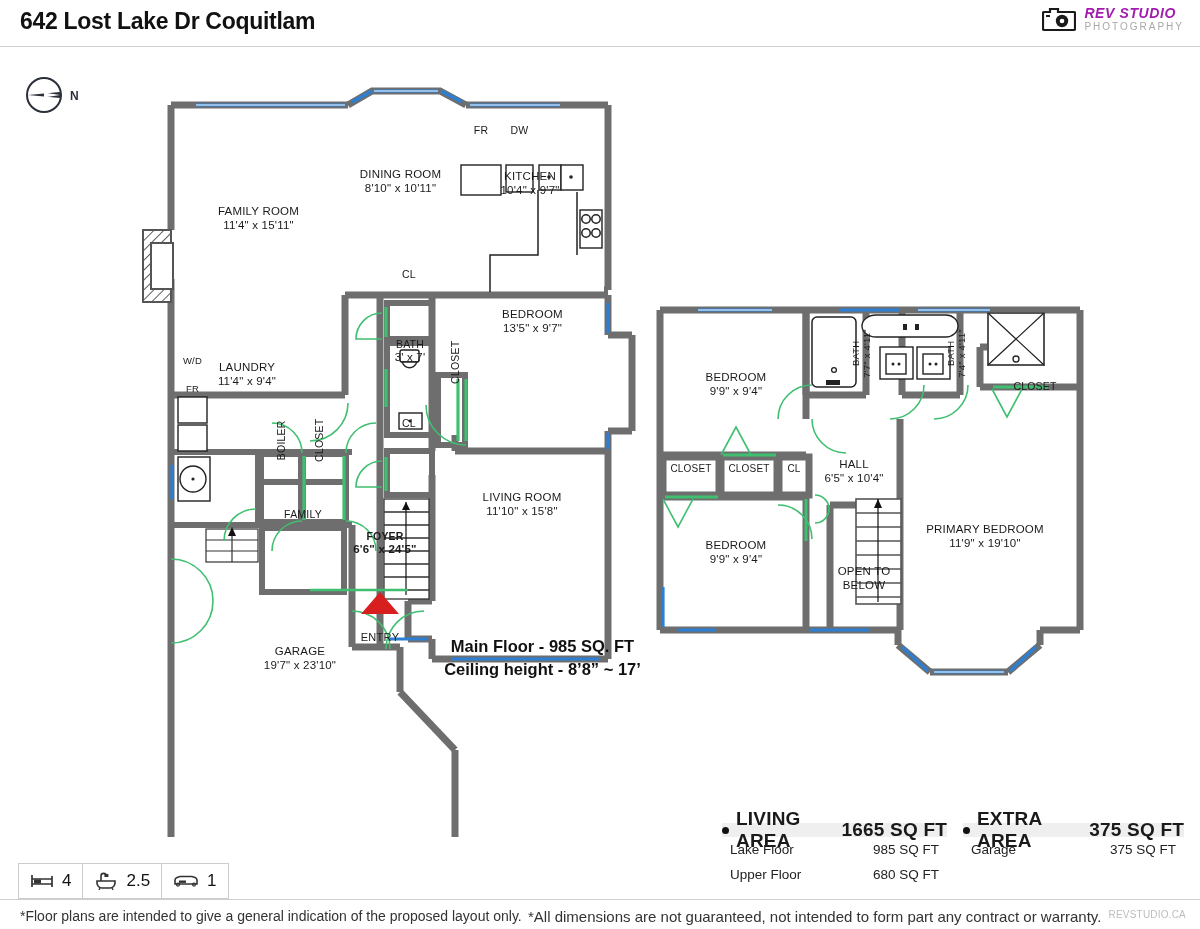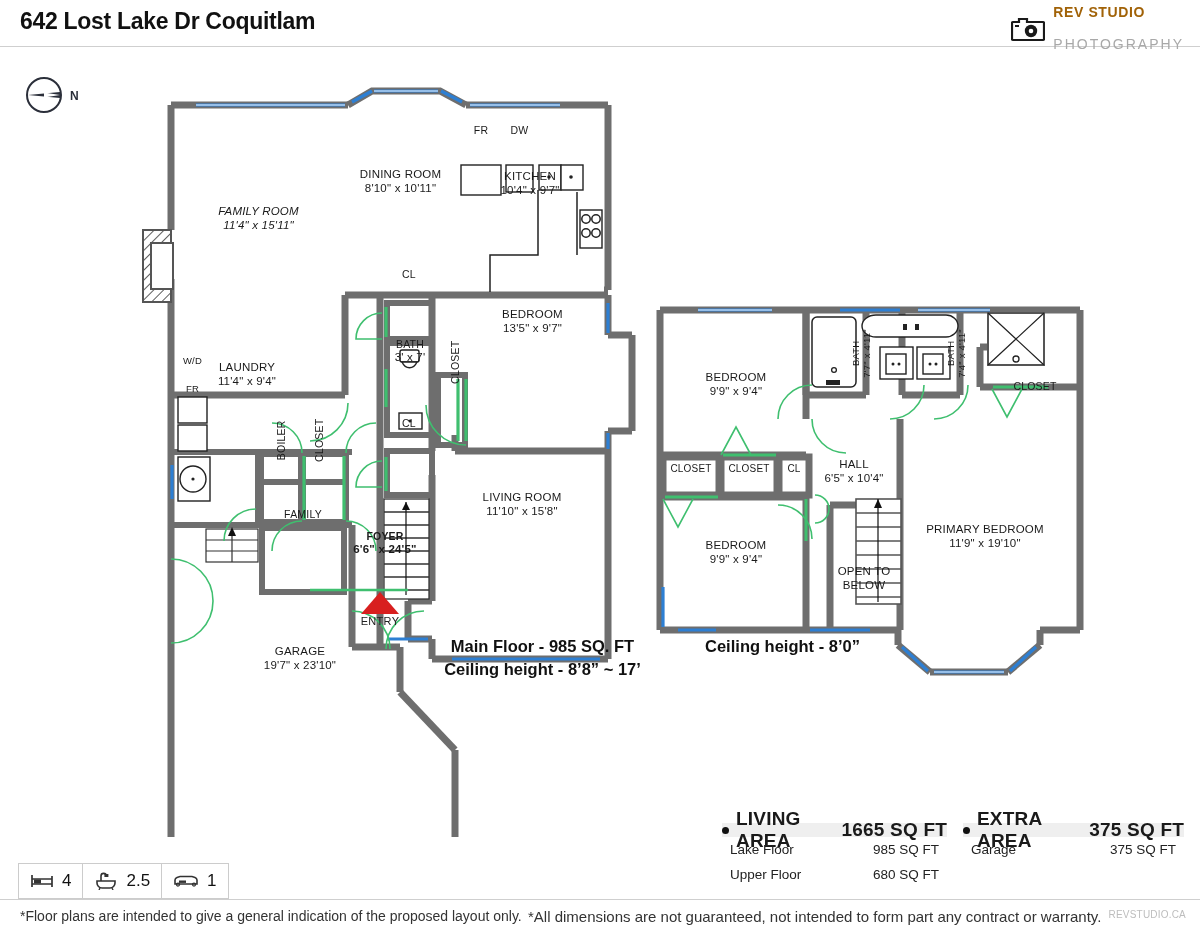--- a/index.html
+++ b/index.html
@@ -23,24 +23,24 @@
     font-size:23px; font-weight:bold; letter-spacing:-0.3px;
     color:#111;
   }
   #brand {
     position:absolute; right:16px; top:5px;
     display:flex; align-items:center; gap:8px;
   }
   #brand-icon { width:34px; height:27px; flex:0 0 auto; }
   #brand-text { line-height:1; }
   #brand-name {
-    font-size:14px; font-weight:bold; letter-spacing:0.6px; color:#a16207;
+    font-size:14px; font-weight:bold; letter-spacing:0.6px; color:#a21caf;font-style:italic;
   }
   #brand-sub {
-    font-size:14px; letter-spacing:2.0px; color:#a8a8a8; margin-top:18px;
+    font-size:10px; letter-spacing:2.0px; color:#a8a8a8; margin-top:2px;
   }
 
   
   #compass { position:absolute; left:18px; top:72px; width:80px; height:50px; }
 
   
   #plan { position:absolute; left:0; top:47px; width:1200px; height:790px; }
 
   
   .floor-caption {
@@ -51,21 +51,21 @@
   #upper-caption { left:665px; top:635px; width:235px; }
 
   
   #entry-wrap { position:absolute; left:352px; top:592px; width:56px; text-align:center; }
   #entry-tri {
     width:0;height:0;margin:0 auto;
     border-left:19px solid transparent;
     border-right:19px solid transparent;
     border-bottom:22px solid #d81f1f;
   }
-  #entry-label { font-size:11px; color:#222; margin-top:1px; letter-spacing:0.3px; }
+  #entry-label { font-size:11px; color:#222; margin-top:17px; letter-spacing:0.3px; }
 
   
   .room-label {
     position:absolute; text-align:center; color:#1a1a1a;
     font-size:11.5px; line-height:1.2; white-space:nowrap;
     letter-spacing:0.2px;
   }
   .room-label .dim { display:block; font-size:11.5px; }
   .small-label { font-size:10.5px; }
   .vert { transform:rotate(-90deg); transform-origin:center center; }
@@ -448,21 +448,21 @@
     <g stroke="#3fbf6f" stroke-width="3" fill="none">
       <path d="M665,450 L718,450"></path>
       <path d="M723,408 L776,408"></path>
       <path d="M993,340 L1048,340"></path>
       <path d="M806,452 L806,494"></path>
     </g>
   </g>
 </svg>
 </div>
 
-<div class="room-label" style="left:196px; top:205px; width:125px;font-style:italic;">
+<div class="room-label" style="left:196px; top:205px; width:125px;">
   <span>FAMILY ROOM</span>
   <span class="dim">11'4" x 15'11"</span>
 </div>
 <div class="room-label" style="left:338px; top:168px; width:125px;">
   <span>DINING ROOM</span>
   <span class="dim">8'10" x 10'11"</span>
 </div>
 <div class="room-label" style="left:470px; top:170px; width:120px;">
   <span>KITCHEN</span>
   <span class="dim">10'4" x 9'7"</span>
@@ -567,21 +567,20 @@
 <div id="entry-wrap">
   <div id="entry-tri"></div>
   <div id="entry-label">ENTRY</div>
 </div>
 
 <div class="floor-caption" id="main-caption">
   <div>Main Floor - 985 SQ. FT</div>
   <div>Ceiling height - 8’8” ~ 17’</div>
 </div>
 <div class="floor-caption" id="upper-caption">
-  <div>Ceiling height - 8’0”</div>
 </div>
 
 <div id="summary">
   <div class="sum-col" id="sum-living">
     <div class="sum-head">
       <span class="bullet"></span>
       <span class="h-label">LIVING AREA</span>
       <span class="h-val">1665 SQ FT</span>
     </div>
     <div class="sum-row">

